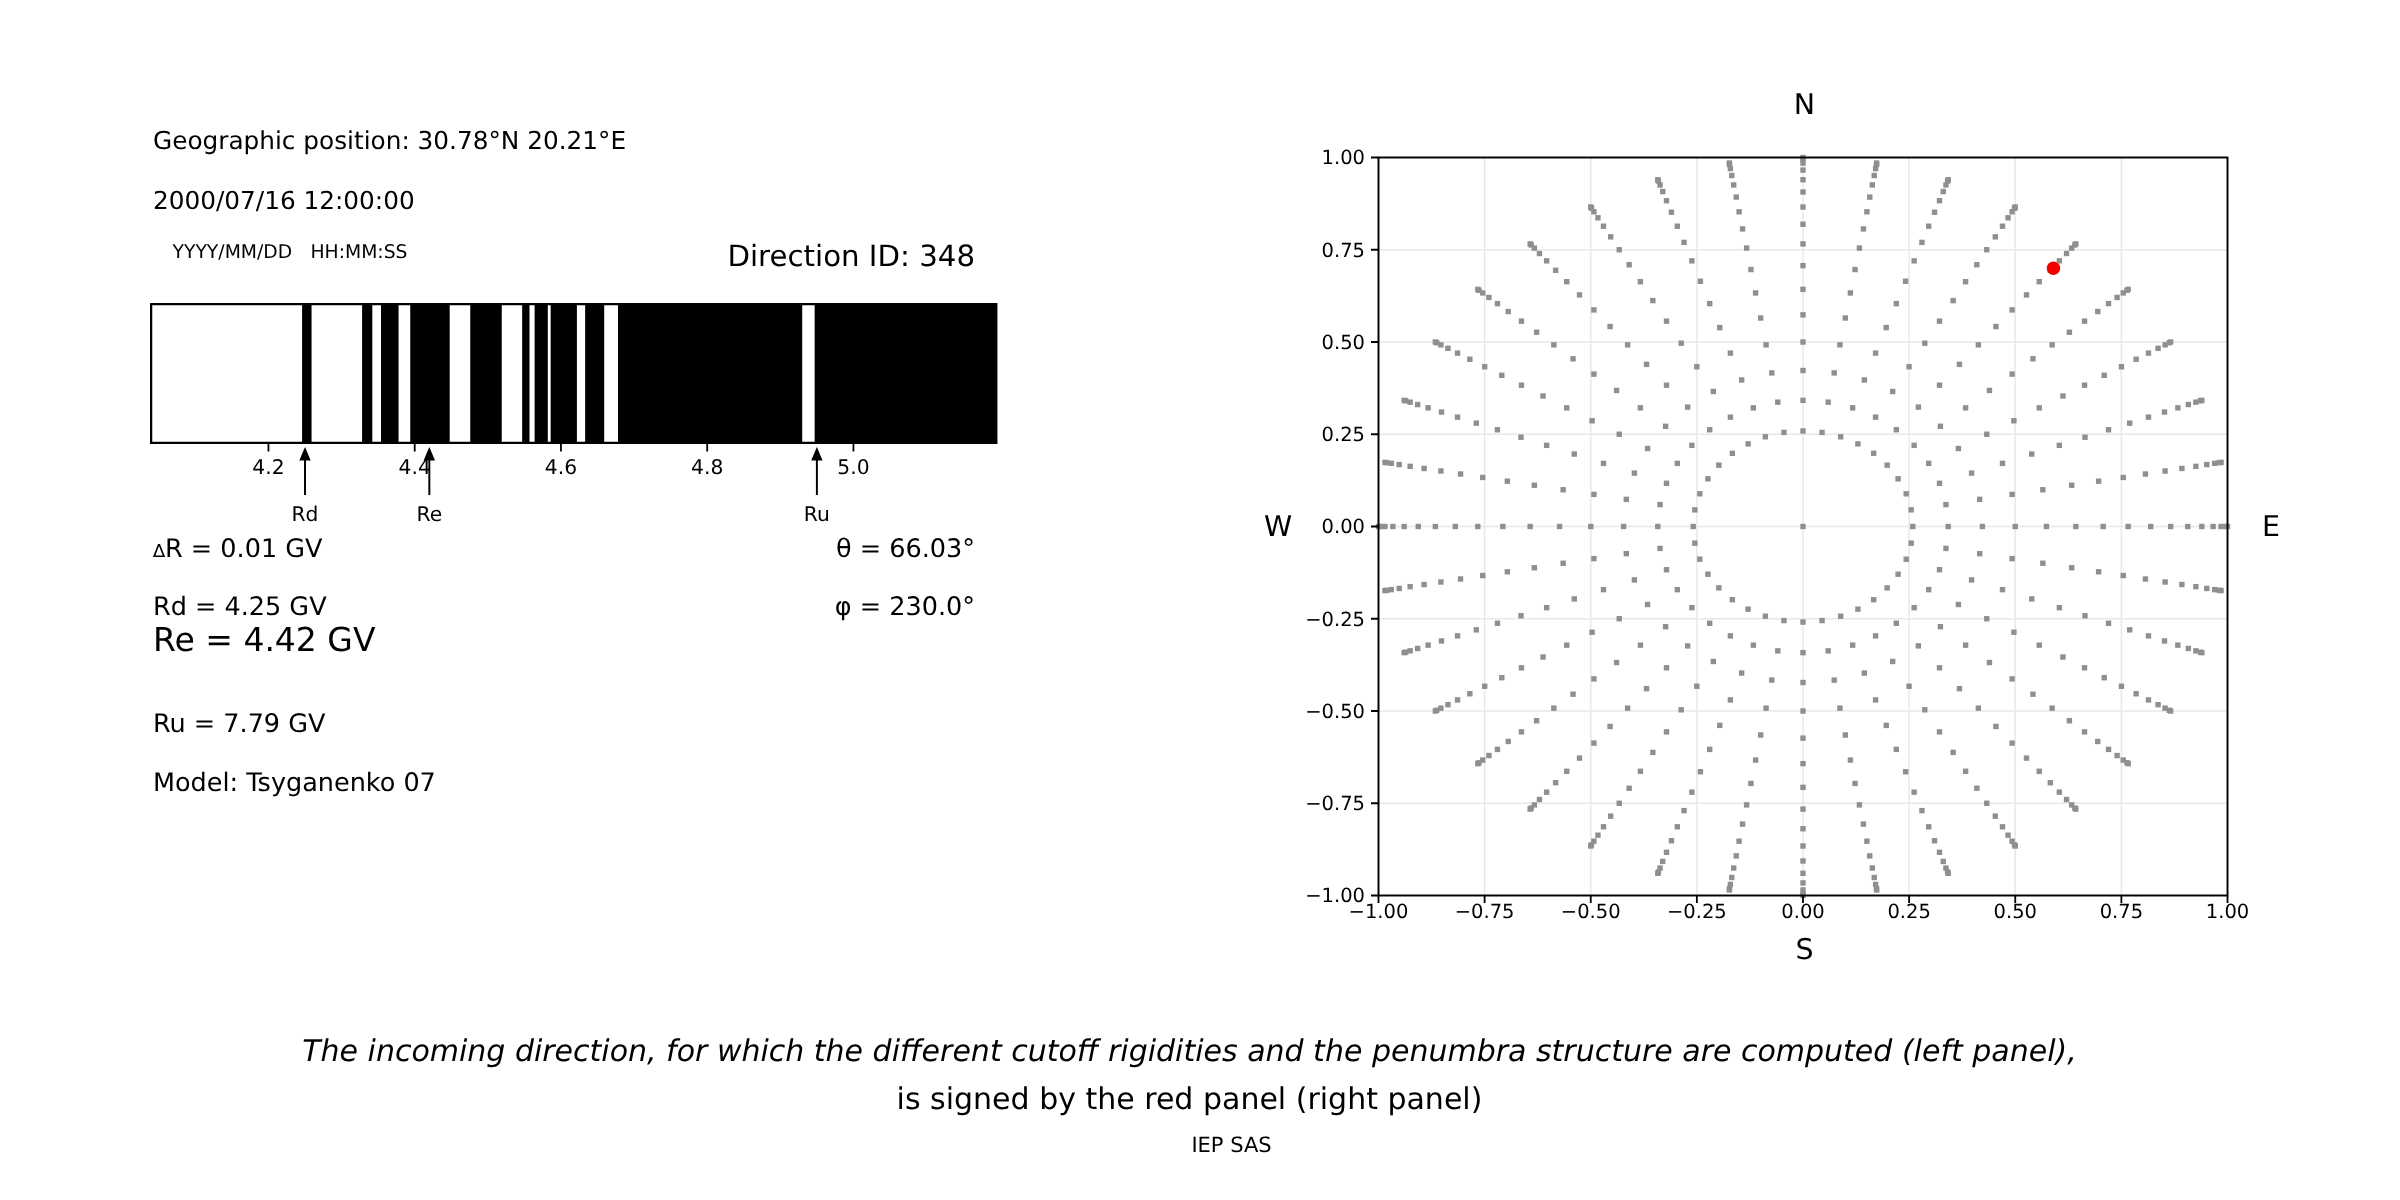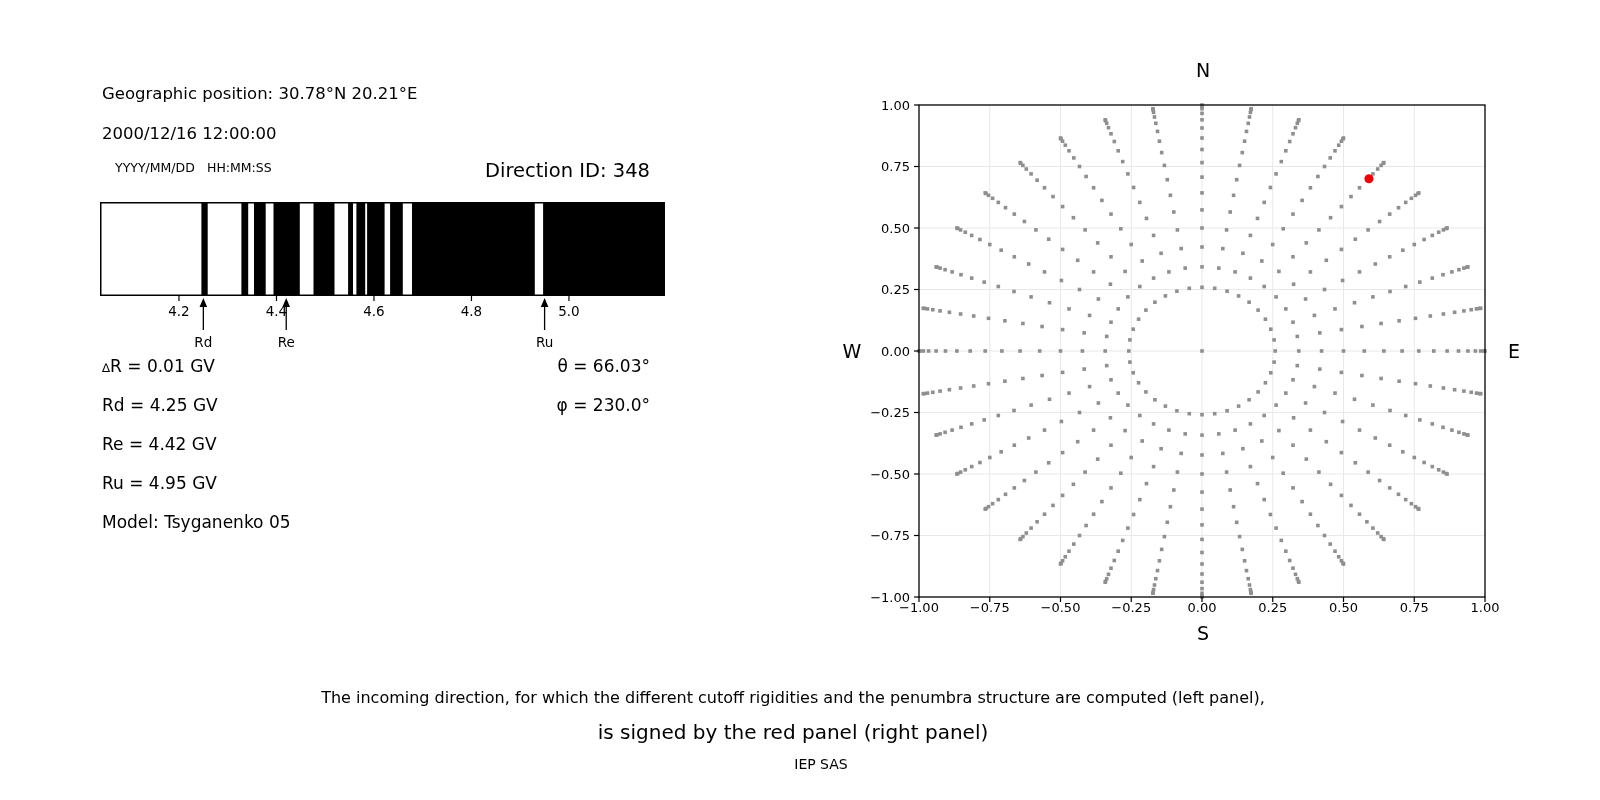--- a/index.html
+++ b/index.html
@@ -10,21 +10,21 @@
   .center-xy{transform:translate(-50%,-50%);}
   svg text{font-family:"DejaVu Sans","Liberation Sans",sans-serif;fill:#000;}
   #delta-line::first-letter{font-size:12px;}
   .caption{position:absolute;left:0;width:1586px;text-align:center;line-height:1.2;}
 </style>
 </head>
 <body>
 
 <div class="abs" style="left:102px;top:85px;font-size:16.5px;">Geographic position: 30.78°N 20.21°E</div>
 
-<div class="abs" style="left:102px;top:125px;font-size:16.5px;">2000/12/16 12:00:00</div>
+<div class="abs" style="left:102px;top:125px;font-size:16.5px;">2000/07/16 12:00:00</div>
 
 <div class="abs" style="left:102px;top:161px;font-size:12.5px;margin-left:13px;">YYYY/MM/DD</div>
 
 <div class="abs" style="left:207px;top:161px;font-size:12.5px;">HH:MM:SS</div>
 
 <div class="abs r" style="right:950px;top:160px;font-size:19.5px;">Direction ID: 348</div>
 
 <div class="abs" style="left:100px;top:202px;">
   <svg id="penumbra-svg" width="565" height="160" viewBox="0 0 565 160">
       <rect x="0" y="0" width="565" height="94" fill="#ffffff"></rect>
@@ -57,23 +57,23 @@
       <polygon points="182.4208800690249,105 190.0208800690249,105 186.2208800690249,96" fill="#000"></polygon>
       <text x="186.2208800690249" y="145" text-anchor="middle" font-size="13.5">Re</text>
       <line x1="444.59016393442624" y1="128" x2="444.59016393442624" y2="103" stroke="#000" stroke-width="1.3"></line>
       <polygon points="440.79016393442623,105 448.39016393442625,105 444.59016393442624,96" fill="#000"></polygon>
       <text x="444.59016393442624" y="145" text-anchor="middle" font-size="13.5">Ru</text>
     </svg>
 </div>
 
 <div class="abs" id="delta-line" style="left:102px;top:357px;font-size:17px;">∆R = 0.01 GV</div>
 <div class="abs" style="left:102px;top:396px;font-size:17px;">Rd = 4.25 GV</div>
-<div class="abs" style="left:102px;top:435px;font-size:17px;text-align:center;">Re = 4.42 GV</div>
-<div class="abs" style="left:102px;top:474px;font-size:17px;">Ru = 4.95 GV</div>
-<div class="abs" style="left:102px;top:513px;font-size:17px;">Model: Tsyganenko 05</div>
+<div class="abs" style="left:102px;top:415px;font-size:22px;text-align:center;">Re = 4.42 GV</div>
+<div class="abs" style="left:102px;top:474px;font-size:17px;">Ru = 7.79 GV</div>
+<div class="abs" style="left:102px;top:513px;font-size:17px;">Model: Tsyganenko 07</div>
 
 <div class="abs r" style="right:950px;top:357px;font-size:17px;margin-left:20px;">θ = 66.03°</div>
 <div class="abs r" style="right:950px;top:396px;font-size:17px;">φ = 230.0°</div>
 
 <div class="abs" style="left:849px;top:65px;">
   <svg id="direction-svg" width="700" height="590" viewBox="0 0 700 590">
       <line x1="140.75" y1="40" x2="140.75" y2="532" stroke="#e8e8e8" stroke-width="1"></line>
       <line x1="211.5" y1="40" x2="211.5" y2="532" stroke="#e8e8e8" stroke-width="1"></line>
       <line x1="282.25" y1="40" x2="282.25" y2="532" stroke="#e8e8e8" stroke-width="1"></line>
       <line x1="353" y1="40" x2="353" y2="532" stroke="#e8e8e8" stroke-width="1"></line>
@@ -703,15 +703,15 @@
       <text x="61" y="44.5" text-anchor="end" font-size="13">1.00</text>
       <circle cx="519.97" cy="113.80000000000001" r="4.5" fill="#f20000"></circle>
     </svg>
 </div>
 
 <div class="abs center-xy" style="left:1203px;top:71px;font-size:19px;">N</div>
 <div class="abs center-xy" style="left:1203px;top:634px;font-size:19px;">S</div>
 <div class="abs center-xy" style="left:852px;top:352px;font-size:19px;">W</div>
 <div class="abs center-xy" style="left:1514px;top:352px;font-size:19px;">E</div>
 
-<div class="caption" style="top:688px;font-size:16px;">The incoming direction, for which the different cutoff rigidities and the penumbra structure are computed (left panel),</div>
+<div class="caption" style="top:688px;font-size:20px;font-style:italic;">The incoming direction, for which the different cutoff rigidities and the penumbra structure are computed (left panel),</div>
 <div class="caption" style="top:720px;font-size:20px;">is signed by the red panel (right panel)</div>
 <div class="caption" style="top:756px;font-size:14px;padding-left:28px;">IEP SAS</div>
 
 </body></html>

